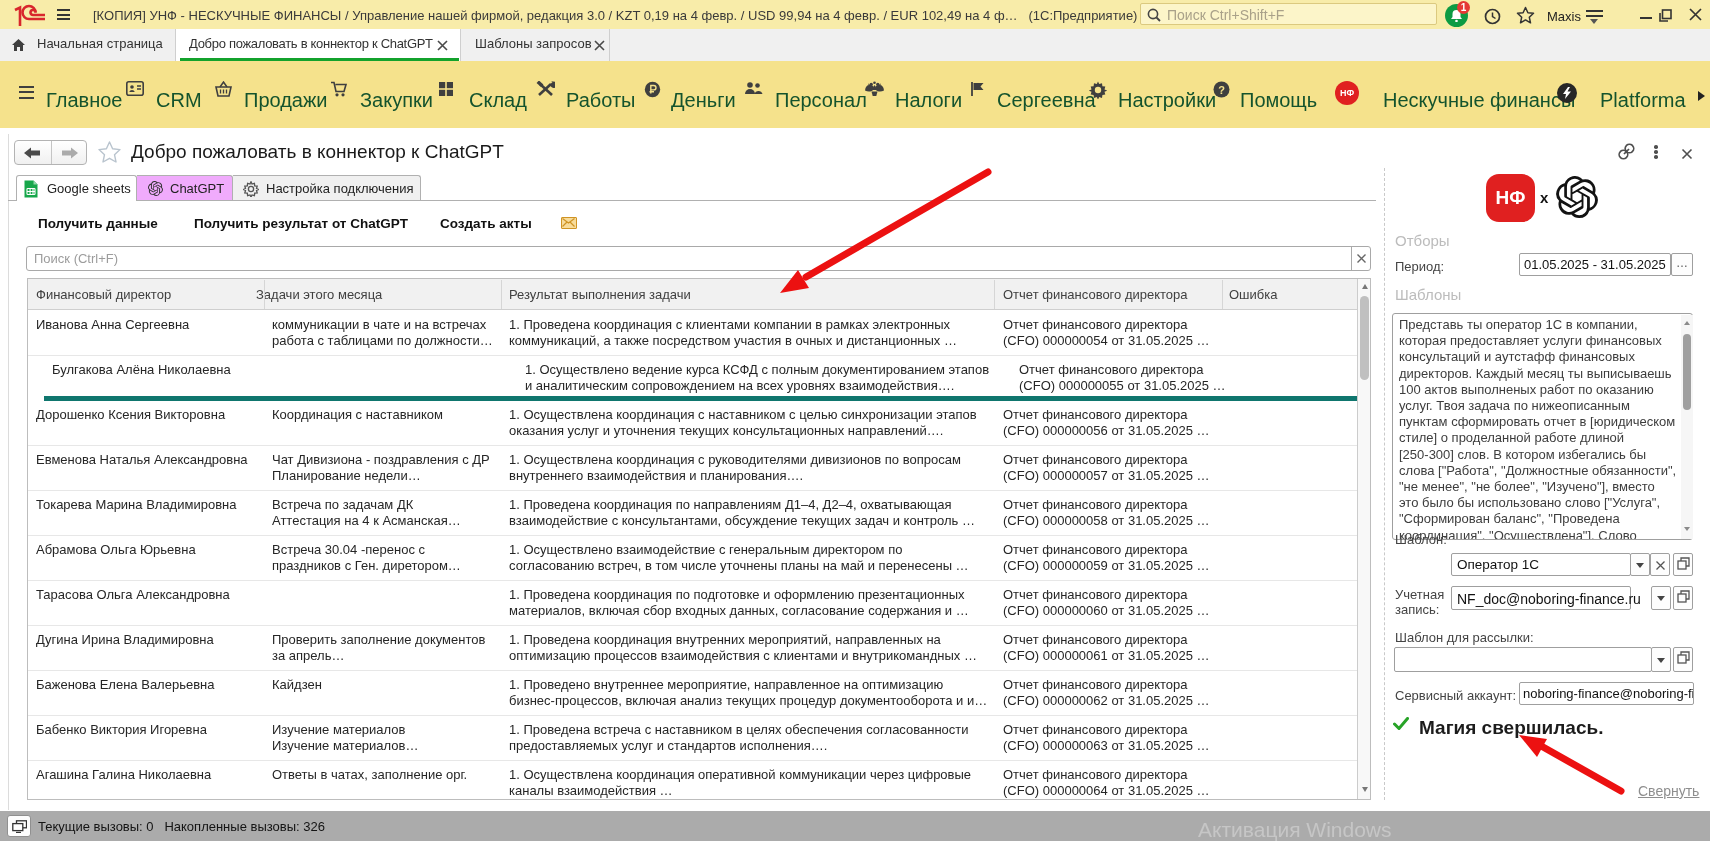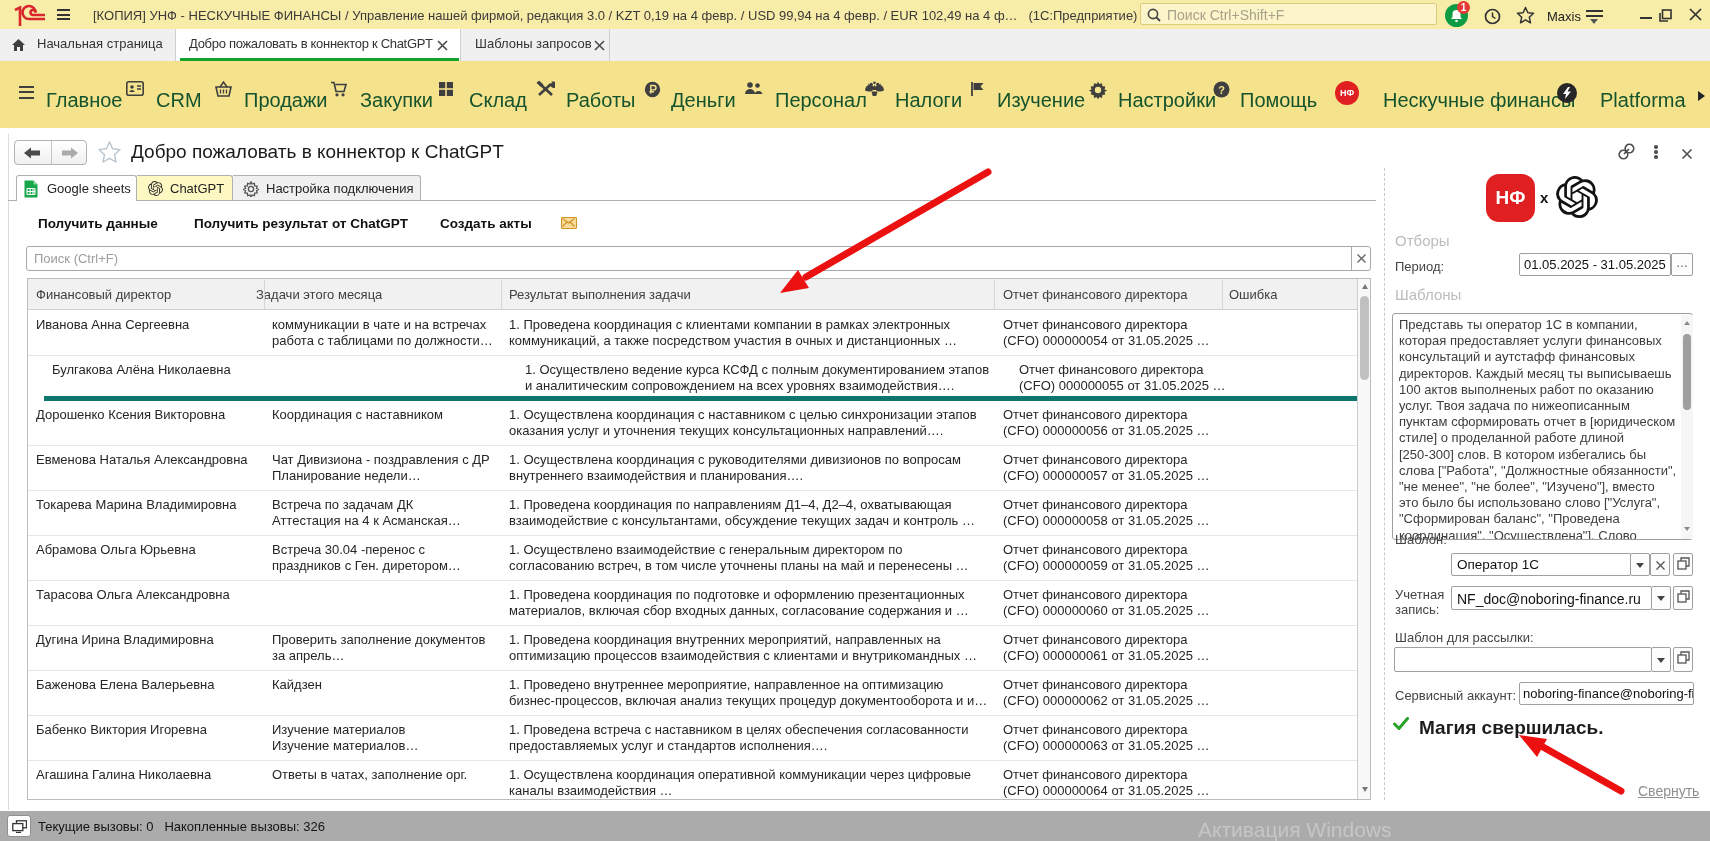--- a/index.html
+++ b/index.html
@@ -147,21 +147,21 @@
         <path d="M10.5 4 L7.5 9 h6z" fill="#3f3f3f"></path>
         <path d="M9.5 5.5 C5 2.5 1.5 4 1 9.5 C4.5 11.5 8 10.5 9.8 8.5z" fill="#3f3f3f"></path>
         <path d="M11.5 5.5 C16 2.5 19.5 4 20 9.5 C16.5 11.5 13 10.5 11.2 8.5z" fill="#3f3f3f"></path>
         <path d="M7.5 10.5 h6 l-1.2 4.5 h-3.6z" fill="#3f3f3f"></path>
       </svg></div>
     <div class="rt" style="left:895px">Налоги</div>
     <div class="a" style="left:970px;top:20px"><svg style="" width="15" height="16" viewBox="0 0 15 16">
         <path d="M2 1 v14" stroke="#3f3f3f" stroke-width="1.8"></path>
         <path d="M3.5 2 h10 l-3 3.5 3 3.5 h-10z" fill="#3f3f3f"></path>
       </svg></div>
-    <div class="rt" style="left:997px">Изучение</div>
+    <div class="rt" style="left:997px">Сергеевна</div>
     <div class="a" style="left:1089px;top:20px"><svg style="" width="18" height="18" viewBox="0 0 18 18">
         <path d="M9 0.5 l1.2 2.6 2.8-.8 .4 2.9 2.9 .4 -.8 2.8 2.6 1.2 -2.6 1.2 .8 2.8 -2.9 .4 -.4 2.9 -2.8-.8 -1.2 2.6 -1.2-2.6 -2.8 .8 -.4-2.9 -2.9-.4 .8-2.8 -2.6-1.2 2.6-1.2 -.8-2.8 2.9-.4 .4-2.9 2.8 .8z" fill="#3f3f3f"></path>
         <circle cx="9" cy="9" r="3.2" fill="#f5e28c"></circle>
       </svg></div>
     <div class="rt" style="left:1118px">Настройки</div>
     <div class="a" style="left:1213px;top:20px"><svg style="" width="17" height="17" viewBox="0 0 17 17">
         <circle cx="8.5" cy="8.5" r="8" fill="#3f3f3f"></circle>
         <text x="8.5" y="12.5" text-anchor="middle" font-size="11" font-weight="bold" fill="#f5e28c" font-family="Liberation Sans">?</text>
       </svg></div>
     <div class="rt" style="left:1240px">Помощь</div>
@@ -208,21 +208,21 @@
 <div class="a" style="left:8px;top:200px;width:1368px;height:1px;background:#b0b0b0"></div>
 <div class="a" style="left:16px;top:175px;width:121px;height:26px;background:#fff;border:1px solid #b0b0b0;border-bottom:none;border-radius:3px 3px 0 0">
     <svg style="position:absolute;left:7px;top:4px" width="14" height="18" viewBox="0 0 14 18">
       <path d="M0.5 0.5 h9 l4 4 v13 h-13z" fill="#17a74b"></path>
       <path d="M9.5 0.5 l4 4 h-4z" fill="#8fd6aa"></path>
       <rect x="3" y="8.5" width="8" height="6" rx="0.8" fill="none" stroke="#fff" stroke-width="1.1"></rect>
       <path d="M3 11.5 h8 M6.1 8.5 v6 M9 8.5 v6" stroke="#fff" stroke-width="1.1"></path>
     </svg>
     <div class="a ftab" style="left:30px;top:5px">Google sheets</div>
   </div>
-<div class="a" style="left:137px;top:175px;width:96px;height:25px;background:#fef9c3;border:1px solid #b0b0b0;border-bottom:none;border-left:none;border-radius:0 3px 0 0">
+<div class="a" style="left:137px;top:175px;width:96px;height:25px;background:#f0abfc;border:1px solid #b0b0b0;border-bottom:none;border-left:none;border-radius:0 3px 0 0">
     <svg style="position:absolute;left:11px;top:5px" width="15" height="15" viewBox="0 0 24 24">
       <path d="M22.2819 9.8211a5.9847 5.9847 0 0 0-.5157-4.9108 6.0462 6.0462 0 0 0-6.5098-2.9A6.0651 6.0651 0 0 0 4.9807 4.1818a5.9847 5.9847 0 0 0-3.9977 2.9 6.0462 6.0462 0 0 0 .7427 7.0966 5.98 5.98 0 0 0 .511 4.9107 6.051 6.051 0 0 0 6.5146 2.9001A5.9847 5.9847 0 0 0 13.2599 24a6.0557 6.0557 0 0 0 5.7718-4.2058 5.9894 5.9894 0 0 0 3.9977-2.9001 6.0557 6.0557 0 0 0-.7475-7.0729zm-9.022 12.6081a4.4755 4.4755 0 0 1-2.8764-1.0408l.1419-.0804 4.7783-2.7582a.7948.7948 0 0 0 .3927-.6813v-6.7369l2.02 1.1686a.071.071 0 0 1 .038.052v5.5826a4.504 4.504 0 0 1-4.4945 4.4944zm-9.6607-4.1254a4.4708 4.4708 0 0 1-.5346-3.0137l.142.0852 4.783 2.7582a.7712.7712 0 0 0 .7806 0l5.8428-3.3685v2.3324a.0804.0804 0 0 1-.0332.0615L9.74 19.9502a4.4992 4.4992 0 0 1-6.1408-1.6464zM2.3408 7.8956a4.485 4.485 0 0 1 2.3655-1.9728V11.6a.7664.7664 0 0 0 .3879.6765l5.8144 3.3543-2.0201 1.1685a.0757.0757 0 0 1-.071 0l-4.8303-2.7865A4.504 4.504 0 0 1 2.3408 7.8956zm16.5963 3.8558L13.1038 8.364 15.1192 7.2a.0757.0757 0 0 1 .071 0l4.8303 2.7913a4.4944 4.4944 0 0 1-.6765 8.1042v-5.6772a.79.79 0 0 0-.407-.667zm2.0107-3.0231l-.142-.0852-4.7735-2.7818a.7759.7759 0 0 0-.7854 0L9.409 9.2297V6.8974a.0662.0662 0 0 1 .0284-.0615l4.8303-2.7866a4.4992 4.4992 0 0 1 6.6802 4.66zM8.3065 12.863l-2.02-1.1638a.0804.0804 0 0 1-.038-.0567V6.0742a4.4992 4.4992 0 0 1 7.3757-3.4537l-.142.0805L8.704 5.459a.7948.7948 0 0 0-.3927.6813zm1.0976-2.3654l2.602-1.4998 2.6069 1.4998v2.9994l-2.5974 1.4997-2.6067-1.4997z" fill="#333"></path>
     </svg>
     <div class="a ftab" style="left:33px;top:5px">ChatGPT</div>
   </div>
 <div class="a" style="left:233px;top:175px;width:188px;height:25px;background:#f0f0f0;border:1px solid #b0b0b0;border-bottom:none;border-left:none;border-radius:0 3px 0 0">
     <svg style="position:absolute;left:10px;top:5px" width="16" height="16" viewBox="0 0 16 16">
       <path d="M8 0.8 l1 2.2 2.4-.7 .3 2.5 2.5 .3 -.7 2.4 2.2 1 -2.2 1 .7 2.4 -2.5 .3 -.3 2.5 -2.4-.7 -1 2.2 -1-2.2 -2.4 .7 -.3-2.5 -2.5-.3 .7-2.4 -2.2-1 2.2-1 -.7-2.4 2.5-.3 .3-2.5 2.4 .7z" fill="none" stroke="#555" stroke-width="1.3"></path>
       <circle cx="8" cy="8" r="2.6" fill="none" stroke="#555" stroke-width="1.3"></circle>
     </svg>
@@ -360,21 +360,21 @@
     </svg>
   </div>
 <div class="a btn" style="left:1673px;top:553px;width:20px;height:23px">
     <svg style="position:absolute;left:3px;top:3px" width="13" height="13" viewBox="0 0 13 13">
       <rect x="1" y="4" width="8" height="8" fill="none" stroke="#555" stroke-width="1.3"></rect>
       <path d="M4 4 V1 h8 v8 h-3" fill="none" stroke="#555" stroke-width="1.3"></path>
     </svg>
   </div>
 <div class="a flabel" style="left:1395px;top:587px">Учетная</div>
 <div class="a flabel" style="left:1395px;top:602px">запись:</div>
-<div class="a fbox" style="left:1451px;top:586px;width:201px;height:24px">
+<div class="a fbox" style="left:1451px;top:586px;width:180px;height:24px">
     <div class="a" style="left:5px;top:4px;font-size:14px;color:#111;white-space:nowrap;overflow:hidden;width:194px">NF_doc@noboring-finance.ru</div>
   </div>
 <div class="a btn" style="left:1651px;top:586px;width:20px;height:24px">
     <div class="a" style="left:5px;top:9px;width:0;height:0;border-left:4.5px solid transparent;border-right:4.5px solid transparent;border-top:5.5px solid #444"></div>
   </div>
 <div class="a btn" style="left:1673px;top:586px;width:20px;height:24px">
     <svg style="position:absolute;left:3px;top:3px" width="13" height="13" viewBox="0 0 13 13">
       <rect x="1" y="4" width="8" height="8" fill="none" stroke="#555" stroke-width="1.3"></rect>
       <path d="M4 4 V1 h8 v8 h-3" fill="none" stroke="#555" stroke-width="1.3"></path>
     </svg>

